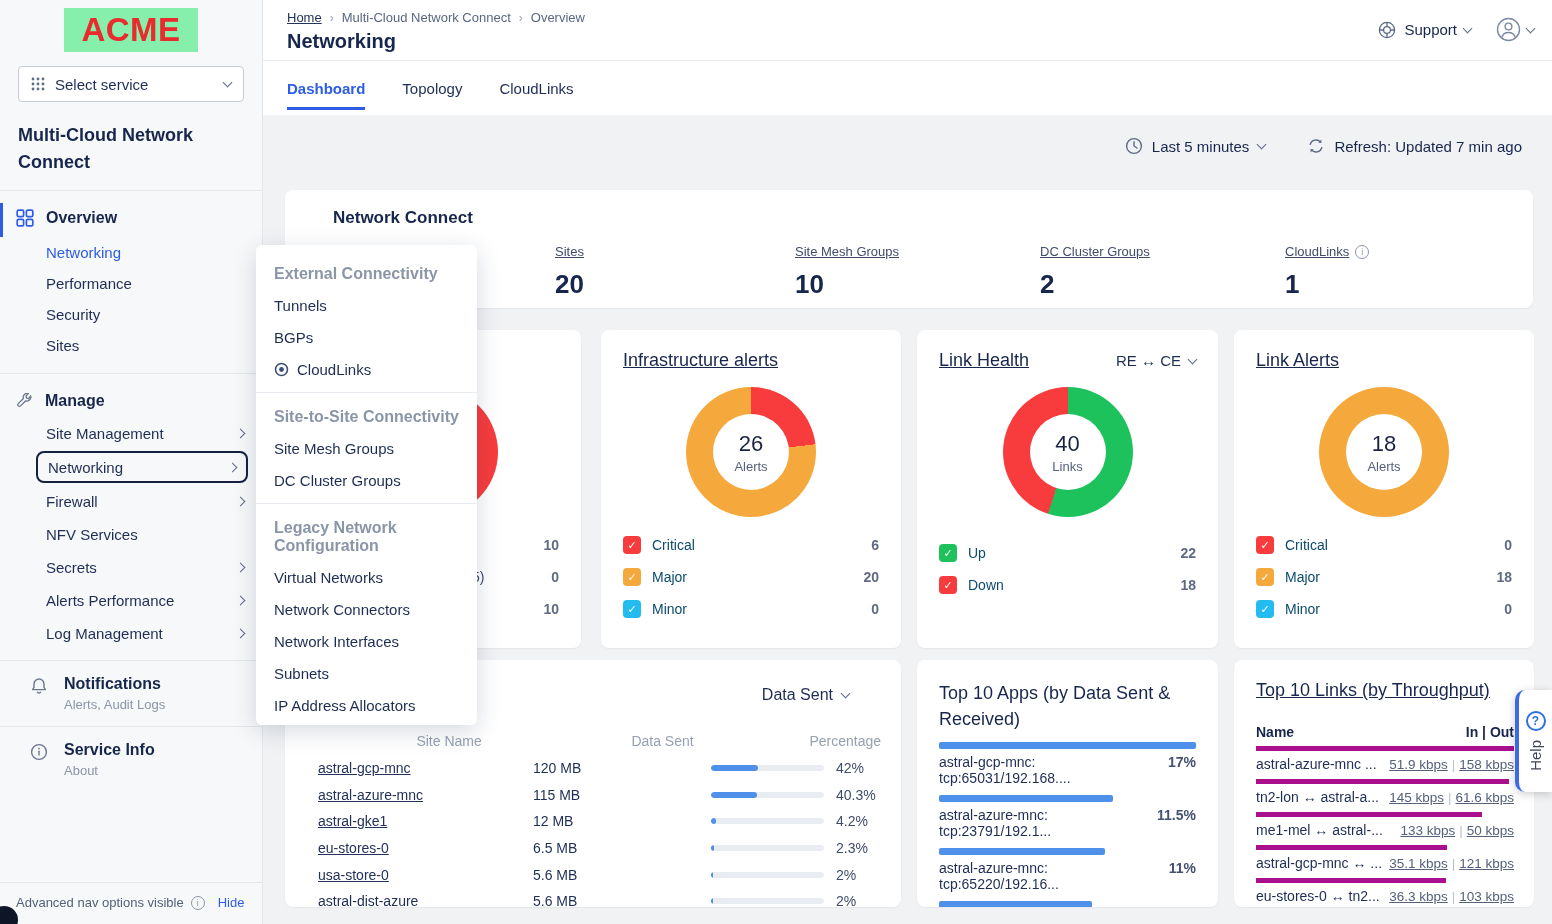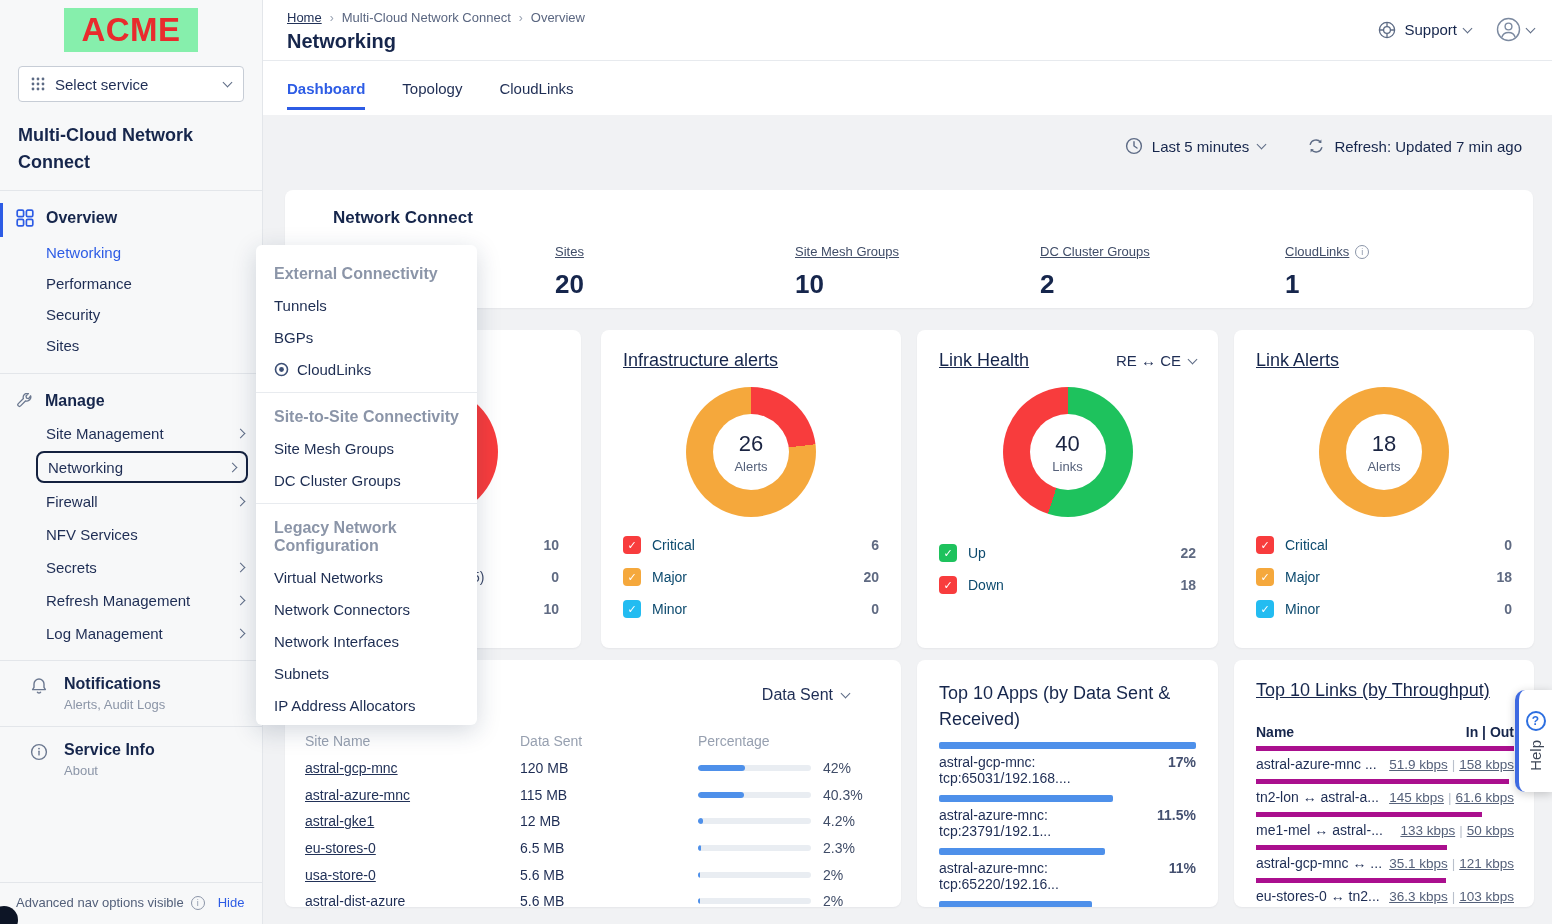--- a/index.html
+++ b/index.html
@@ -79,21 +79,21 @@
   .legend-label { flex:1; font-size:14px; color:#0c4a6e; }
   .legend-val { font-size:14px; font-weight:700; color:#5f6a82; }
   .frag { font-size:14px; color:#3f4c6b; position:absolute; left:165px; }
 
   .row3 { top:545px; height:247px; }
   .c5{left:22px;width:616px}.c6{left:654px;width:301px}.c7{left:971px;width:300px}
 
   
   .data-sent-dd { position:absolute; top:26px; right:52px; display:flex; align-items:center; gap:9px; font-size:16px; color:#1e2d54; cursor:pointer; }
   .ts-grid { position:absolute; left:20px; right:20px; top:68px; font-size:14px; }
-  .ts-row { display:flex; align-items:center; height:26.7px; }
+  .ts-row { display:flex; align-items:center; height:26.7px;justify-content:flex-end; }
   .ts-row .cn { width:215px; }
   .ts-row .cs { width:178px; color:#1e2d54; }
   .ts-row .cp { display:flex; align-items:center; gap:12px; }
   .ts-head { color:#97a0b0; }
   .site-link { color:#223258; text-decoration:underline; cursor:pointer; }
   .site-plain { color:#1e2d54; }
   .track { width:113px; height:6px; border-radius:3px; background:#e9edf2; overflow:hidden; }
   .fill-blue { height:100%; background:#4e90ea; border-radius:3px; }
   .pct { width:45px; color:#404d68; }
 
@@ -209,21 +209,21 @@
       </div>
       <div class="manage-item">
         <span>NFV Services</span>
       </div>
       <div class="manage-item">
         <span>Secrets</span>
           <span class="sp"></span>
           <span class="chev right"></span>
       </div>
       <div class="manage-item">
-        <span>Refresh Management</span>
+        <span>Alerts Performance</span>
           <span class="sp"></span>
           <span class="chev right"></span>
       </div>
       <div class="manage-item">
         <span>Log Management</span>
           <span class="sp"></span>
           <span class="chev right"></span>
       </div>
     </div>
 

